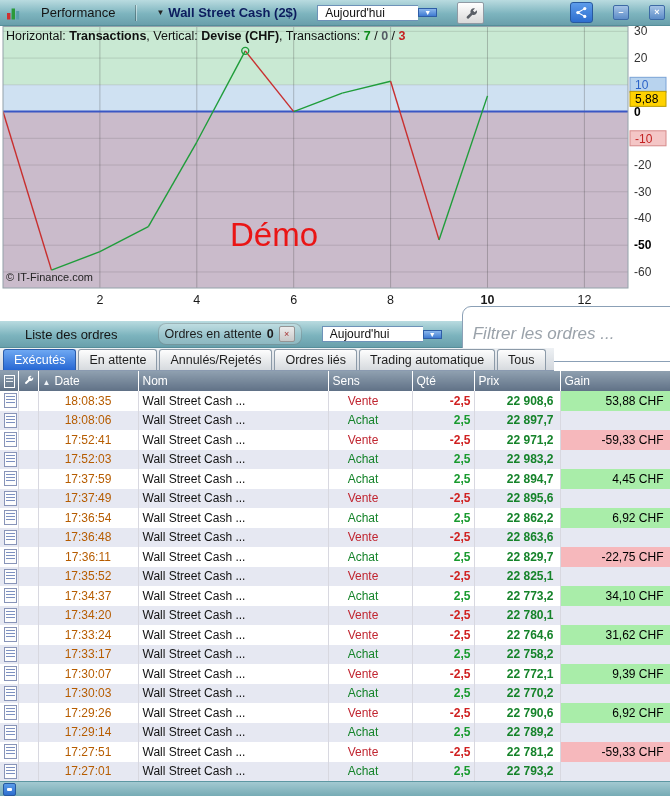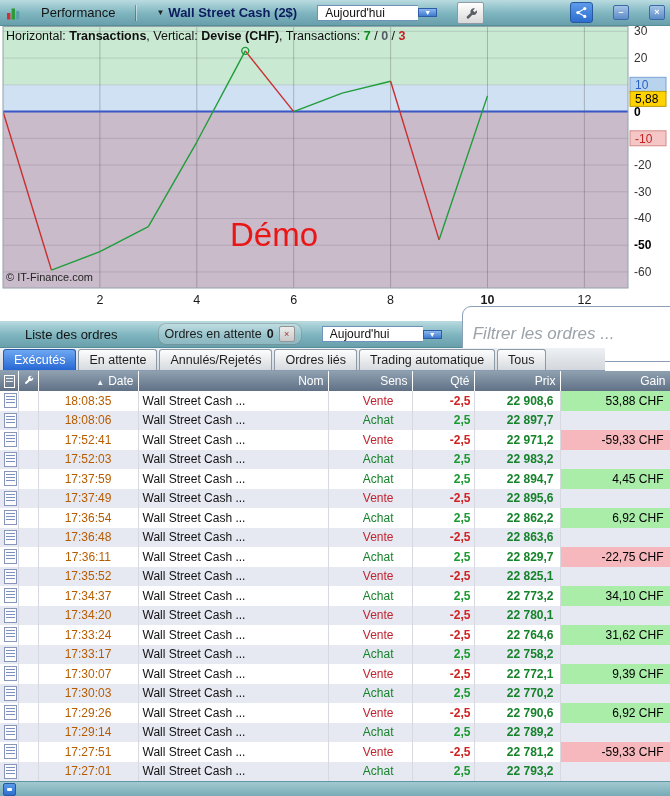--- a/index.html
+++ b/index.html
@@ -48,38 +48,38 @@
   .pending-chip{display:flex;align-items:center;gap:5px;padding:2px 6px;font-size:12.5px;color:#1c1c1c;
                 background:rgba(255,255,255,.22);border:1px solid rgba(0,0,0,.18);border-radius:8px;white-space:nowrap;}
   .pending-count{font-weight:bold;}
   .chip-close{width:14px;height:14px;display:flex;align-items:center;justify-content:center;
               background:linear-gradient(#ececec,#c9c9c9);border:1px solid #949494;border-radius:2px;
               color:#a63434;font-size:9px;line-height:9px;cursor:pointer;}
   .filter-input{width:254px;height:18px;border:1px solid #8ba0b6;border-radius:9px;padding:18px 10px;
                 font-size:17px;color:#333;outline:none;font-family:"Liberation Sans",sans-serif;}
   .filter-input::placeholder{color:#9aa2aa;font-style:italic;}
 
-  .tabs-row{position:absolute;top:27px;left:0;width:605px;height:23px;box-sizing:border-box;
+  .tabs-row{position:absolute;top:27px;left:0;width:554px;height:23px;box-sizing:border-box;
             background:linear-gradient(#eef1f4,#d2d7dd);border-bottom:1px solid #8a9ab0;
             display:flex;align-items:flex-end;padding:0 2px;text-align:center;}
   .tab{display:inline-flex;align-items:center;height:20px;margin:0 1px;padding:0 10px;font-size:12.5px;
        border:1px solid #8c9aa8;border-bottom:none;border-radius:3px 3px 0 0;
        background:linear-gradient(#fdfdfd,#d6dade);color:#1e1e1e;cursor:pointer;white-space:nowrap;}
   .tab.active{background:linear-gradient(#6ea8f2,#2767d3);border-color:#2a5cab;color:#fff;}
 
   .orders-table{position:absolute;top:50px;left:0;width:670px;border-collapse:collapse;table-layout:fixed;}
   .orders-table th{height:20px;background:linear-gradient(#8fa0b0,#607186);color:#fff;font-size:12px;
                    font-weight:normal;border-right:1px solid rgba(255,255,255,.28);padding:0 4px;
-                   white-space:nowrap;overflow:hidden;text-align:right;}
+                   white-space:nowrap;overflow:hidden;text-align:left;}
   .orders-table td{height:19.5px;font-size:12px;border-right:1px solid #d8d8e0;padding:0 4px;
                    white-space:nowrap;overflow:hidden;box-sizing:border-box;}
   tr.odd{background:#ffffff;} tr.even{background:#e6e8f2;}
   .c-date{color:#b65c00;text-align:center;}
   .c-nom{color:#111;text-align:left;}
-  .c-sens{text-align:right;padding-right:18px !important;}
+  .c-sens{text-align:center;padding-right:18px !important;}
   .sens-vente{color:#c02530;} .sens-achat{color:#15832a;}
   .c-qte{text-align:right;font-weight:bold;padding-right:3px !important;}
   .q-neg{color:#d02020;} .q-pos{color:#189a2e;}
   .c-prix{text-align:right;font-weight:bold;color:#15832a;padding-right:6px !important;}
   .c-gain{text-align:right;color:#000;padding-right:6px !important;}
   .gain-pos{background:#a9eda9;} .gain-neg{background:#f6b8bc;}
   .sort-arrow{font-size:8px;margin-right:4px;color:#f0f4f8;}
   .doc-icon{display:inline-block;width:11px;height:13px;background:#fdfdfd;border:1px solid #8894b8;vertical-align:middle;}
   .doc-icon i{display:block;height:1px;background:#7c90c0;margin:2px 1px 0 1px;}
   .hdr-doc{display:inline-block;width:9px;height:11px;border:1px solid #fff;vertical-align:middle;}

